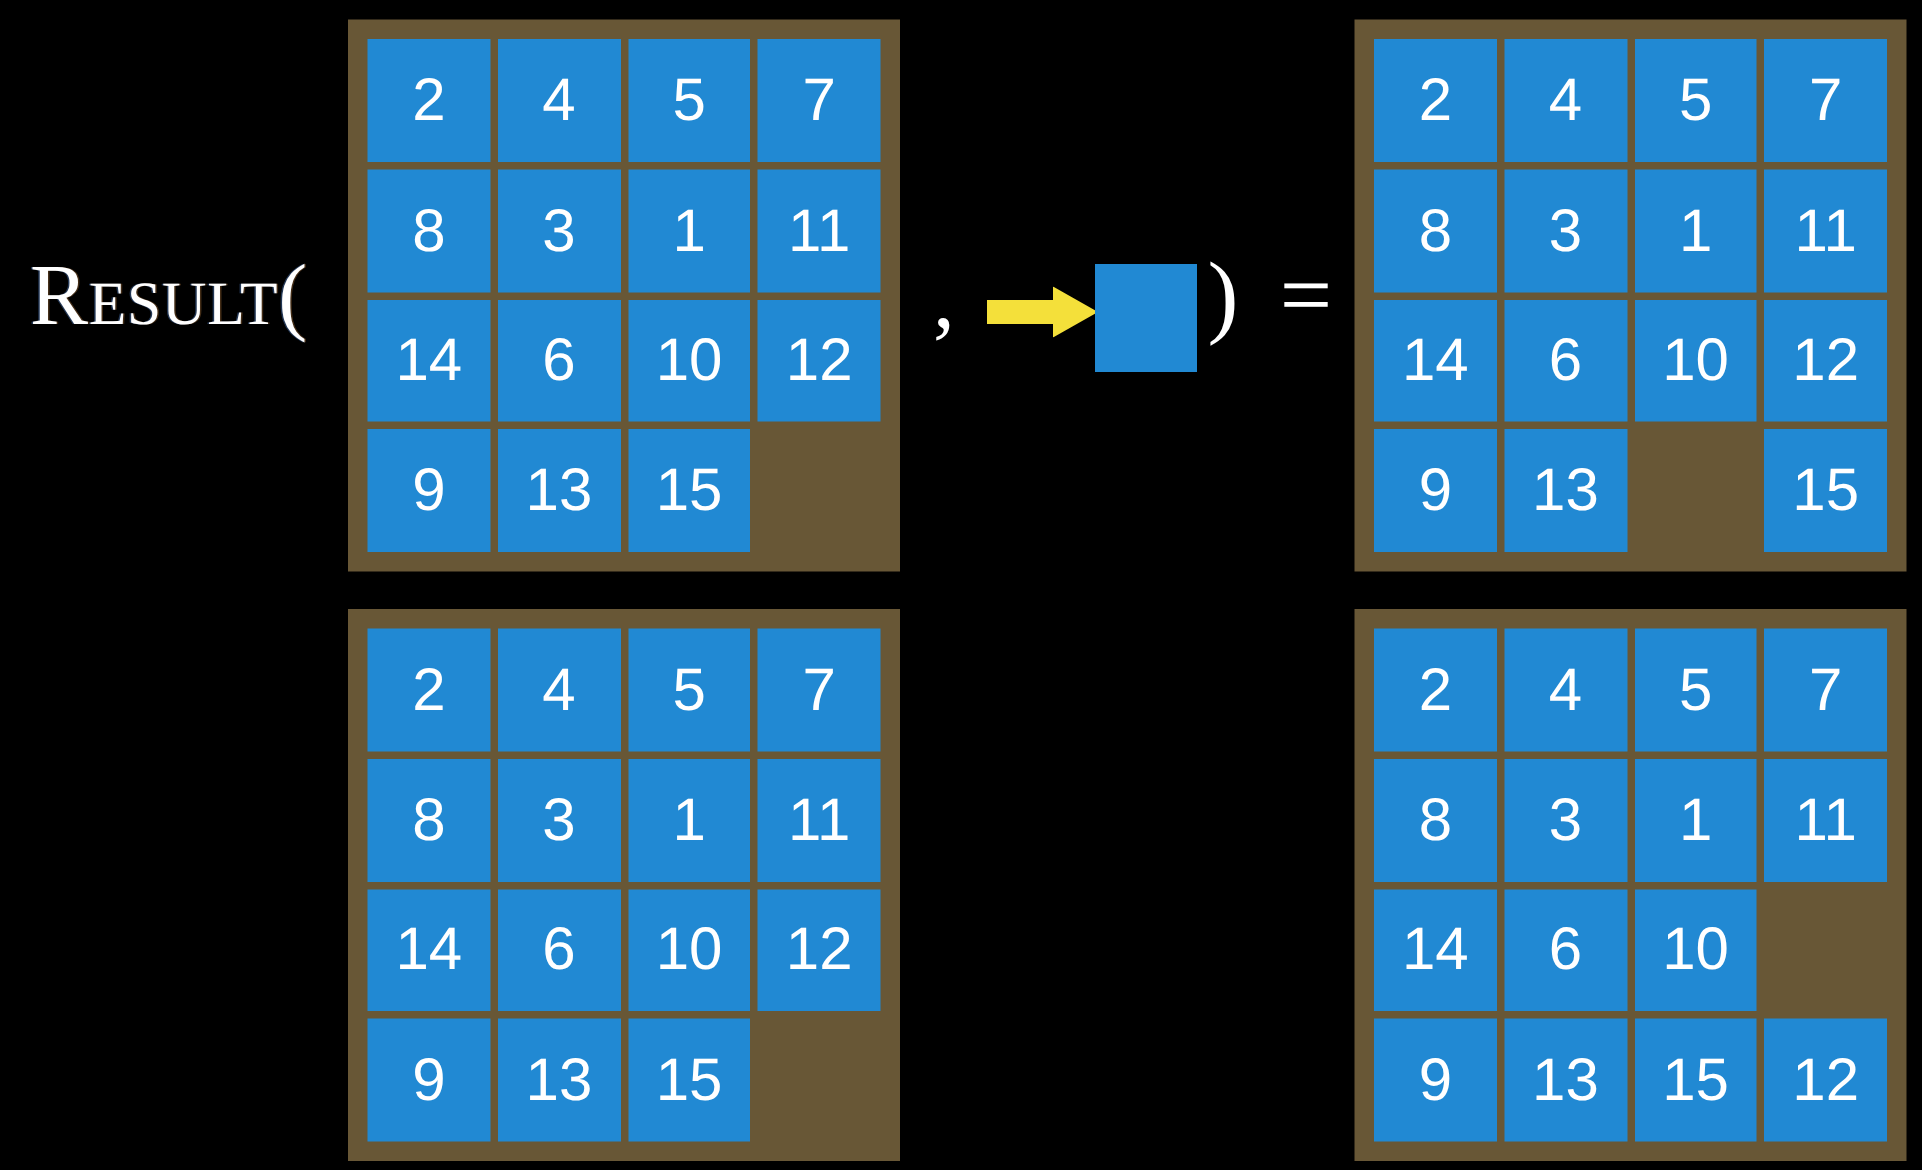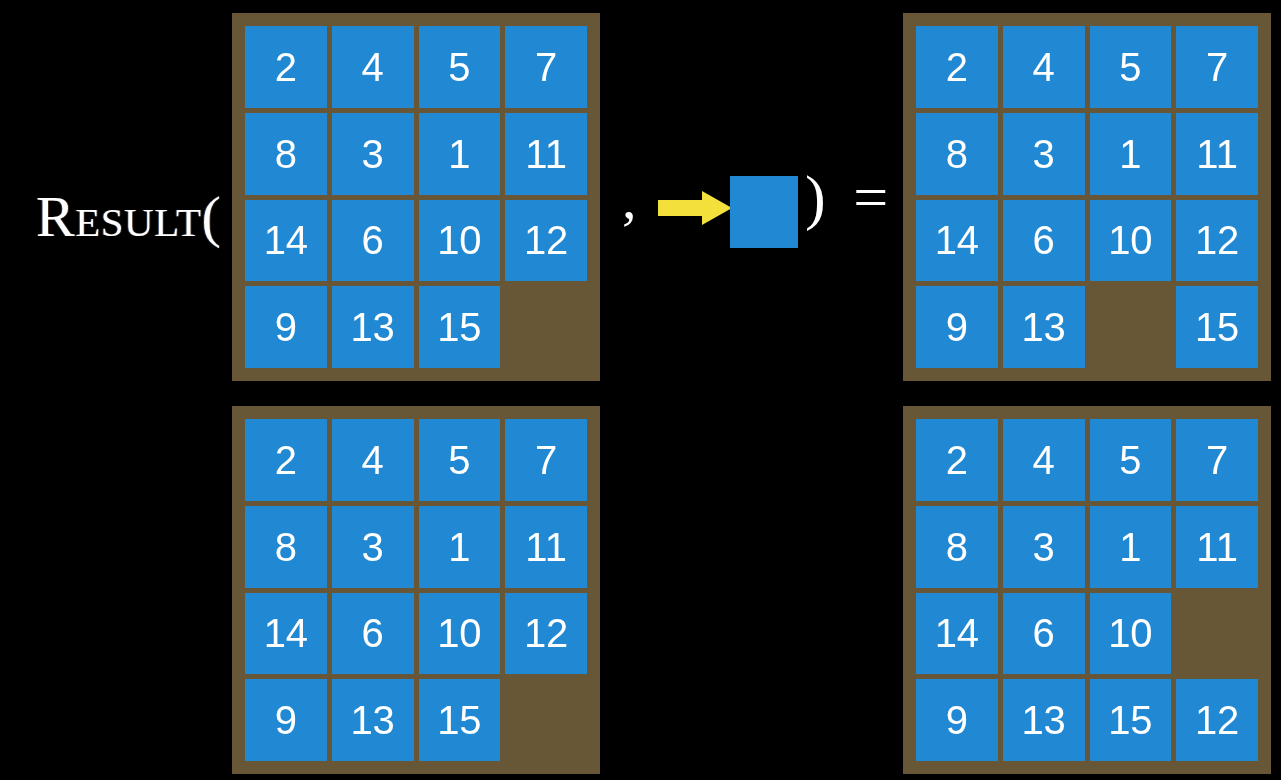--- a/index.html
+++ b/index.html
@@ -36,21 +36,21 @@
     position: absolute;
     color: #ffffff;
     font-family: "Liberation Serif", serif;
     font-variant: small-caps;
     font-size: 58px;
     line-height: 1;
     letter-spacing: 0.5px;
     white-space: nowrap;
     text-shadow: 1px 0 0 rgba(120,80,40,0.55), -1px 0 0 rgba(70,110,170,0.5);
   }
-  .eq-row.top .result-label    { left: 36px; top: 168px; margin-top: 20px; }
+  .eq-row.top .result-label    { left: 20px; top: 168px; }
 
   
   .board {
     position: absolute;
     background: #685736;
     box-sizing: border-box;
     padding: 13px;
     display: grid;
     grid-template-columns: repeat(4, 1fr);
     grid-template-rows: repeat(4, 1fr);

